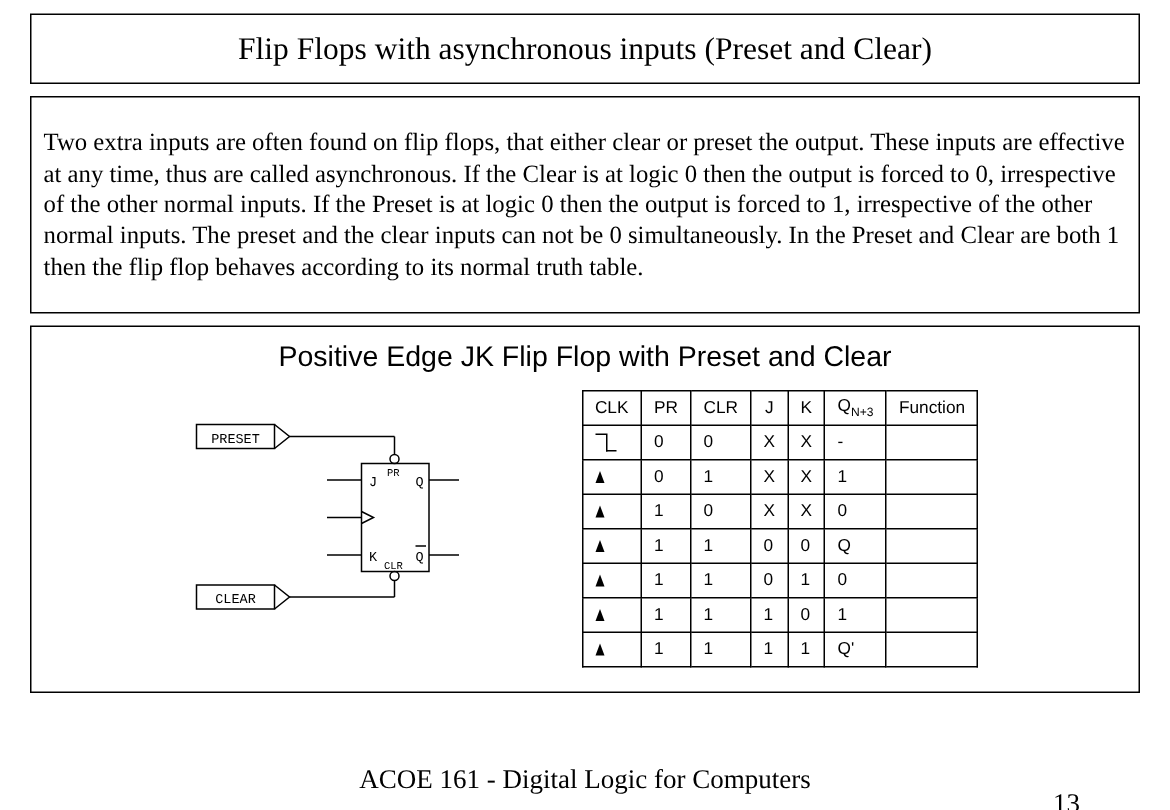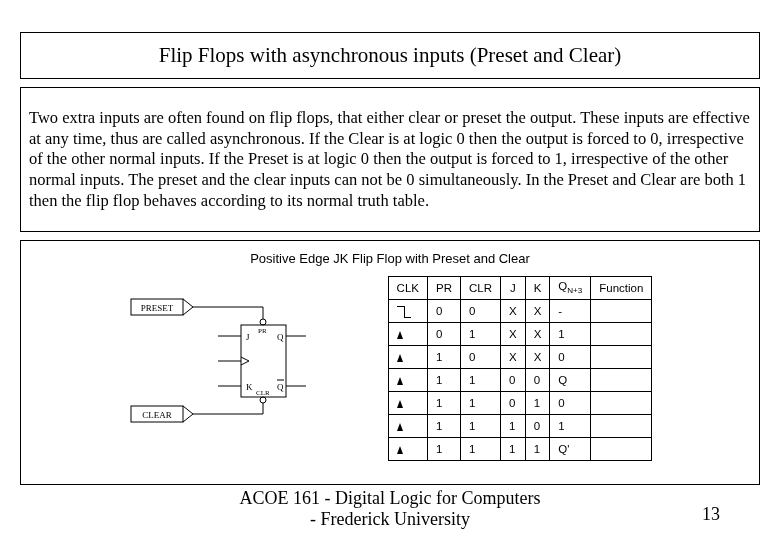--- a/index.html
+++ b/index.html
@@ -8,21 +8,21 @@
     width: 780px;
     height: 540px;
     font-family: "Times New Roman", serif;
     background: #fff;
     color: #000;
     position: relative;
     box-sizing: border-box;
   }
   .title-box {
     border: 1px solid #000;
-    margin: 32px 20px 8px 20px;
+    margin: 9px 20px 8px 20px;
     padding: 10px 8px;
     text-align: center;
     font-size: 21px;
   }
   .body-box {
     border: 1px solid #000;
     margin: 0 20px 8px 20px;
     padding: 20px 8px;
     font-size: 16.5px;
     line-height: 1.25;
@@ -30,36 +30,36 @@
   .figure-box {
     border: 1px solid #000;
     margin: 0 20px 8px 20px;
     padding: 10px 8px 10px 8px;
     height: 245px;
     box-sizing: border-box;
   }
   .figure-title {
     text-align: center;
     font-family: Arial, sans-serif;
-    font-size: 13px;
+    font-size: 19px;
     margin-bottom: 10px;
   }
   .figure-content {
     display: flex;
     flex-direction: row;
     align-items: flex-start;
     justify-content: center;
     gap: 60px;
   }
   
   .circuit {
     position: relative;
     width: 200px;
     height: 170px;
-    font-family: Liberation Serif, serif;
+    font-family: Liberation Mono, monospace;
     font-size: 9px;
   }
   .circuit svg { position: absolute; top:0; left:0; }
   
   .truth {
     font-family: Arial, sans-serif;
     font-size: 11.5px;
   }
   .truth table {
     border-collapse: collapse;
@@ -236,16 +236,15 @@
             </tr>
           </tbody>
       </table>
     </div>
   </div>
 </div>
 
 <div class="footer">
   <div class="footer-center">
     <span>ACOE 161 - Digital Logic for Computers</span><br>
-    <span>- Frederick University</span>
   </div>
   <div class="footer-page">13</div>
 </div>
 
 </body></html>

